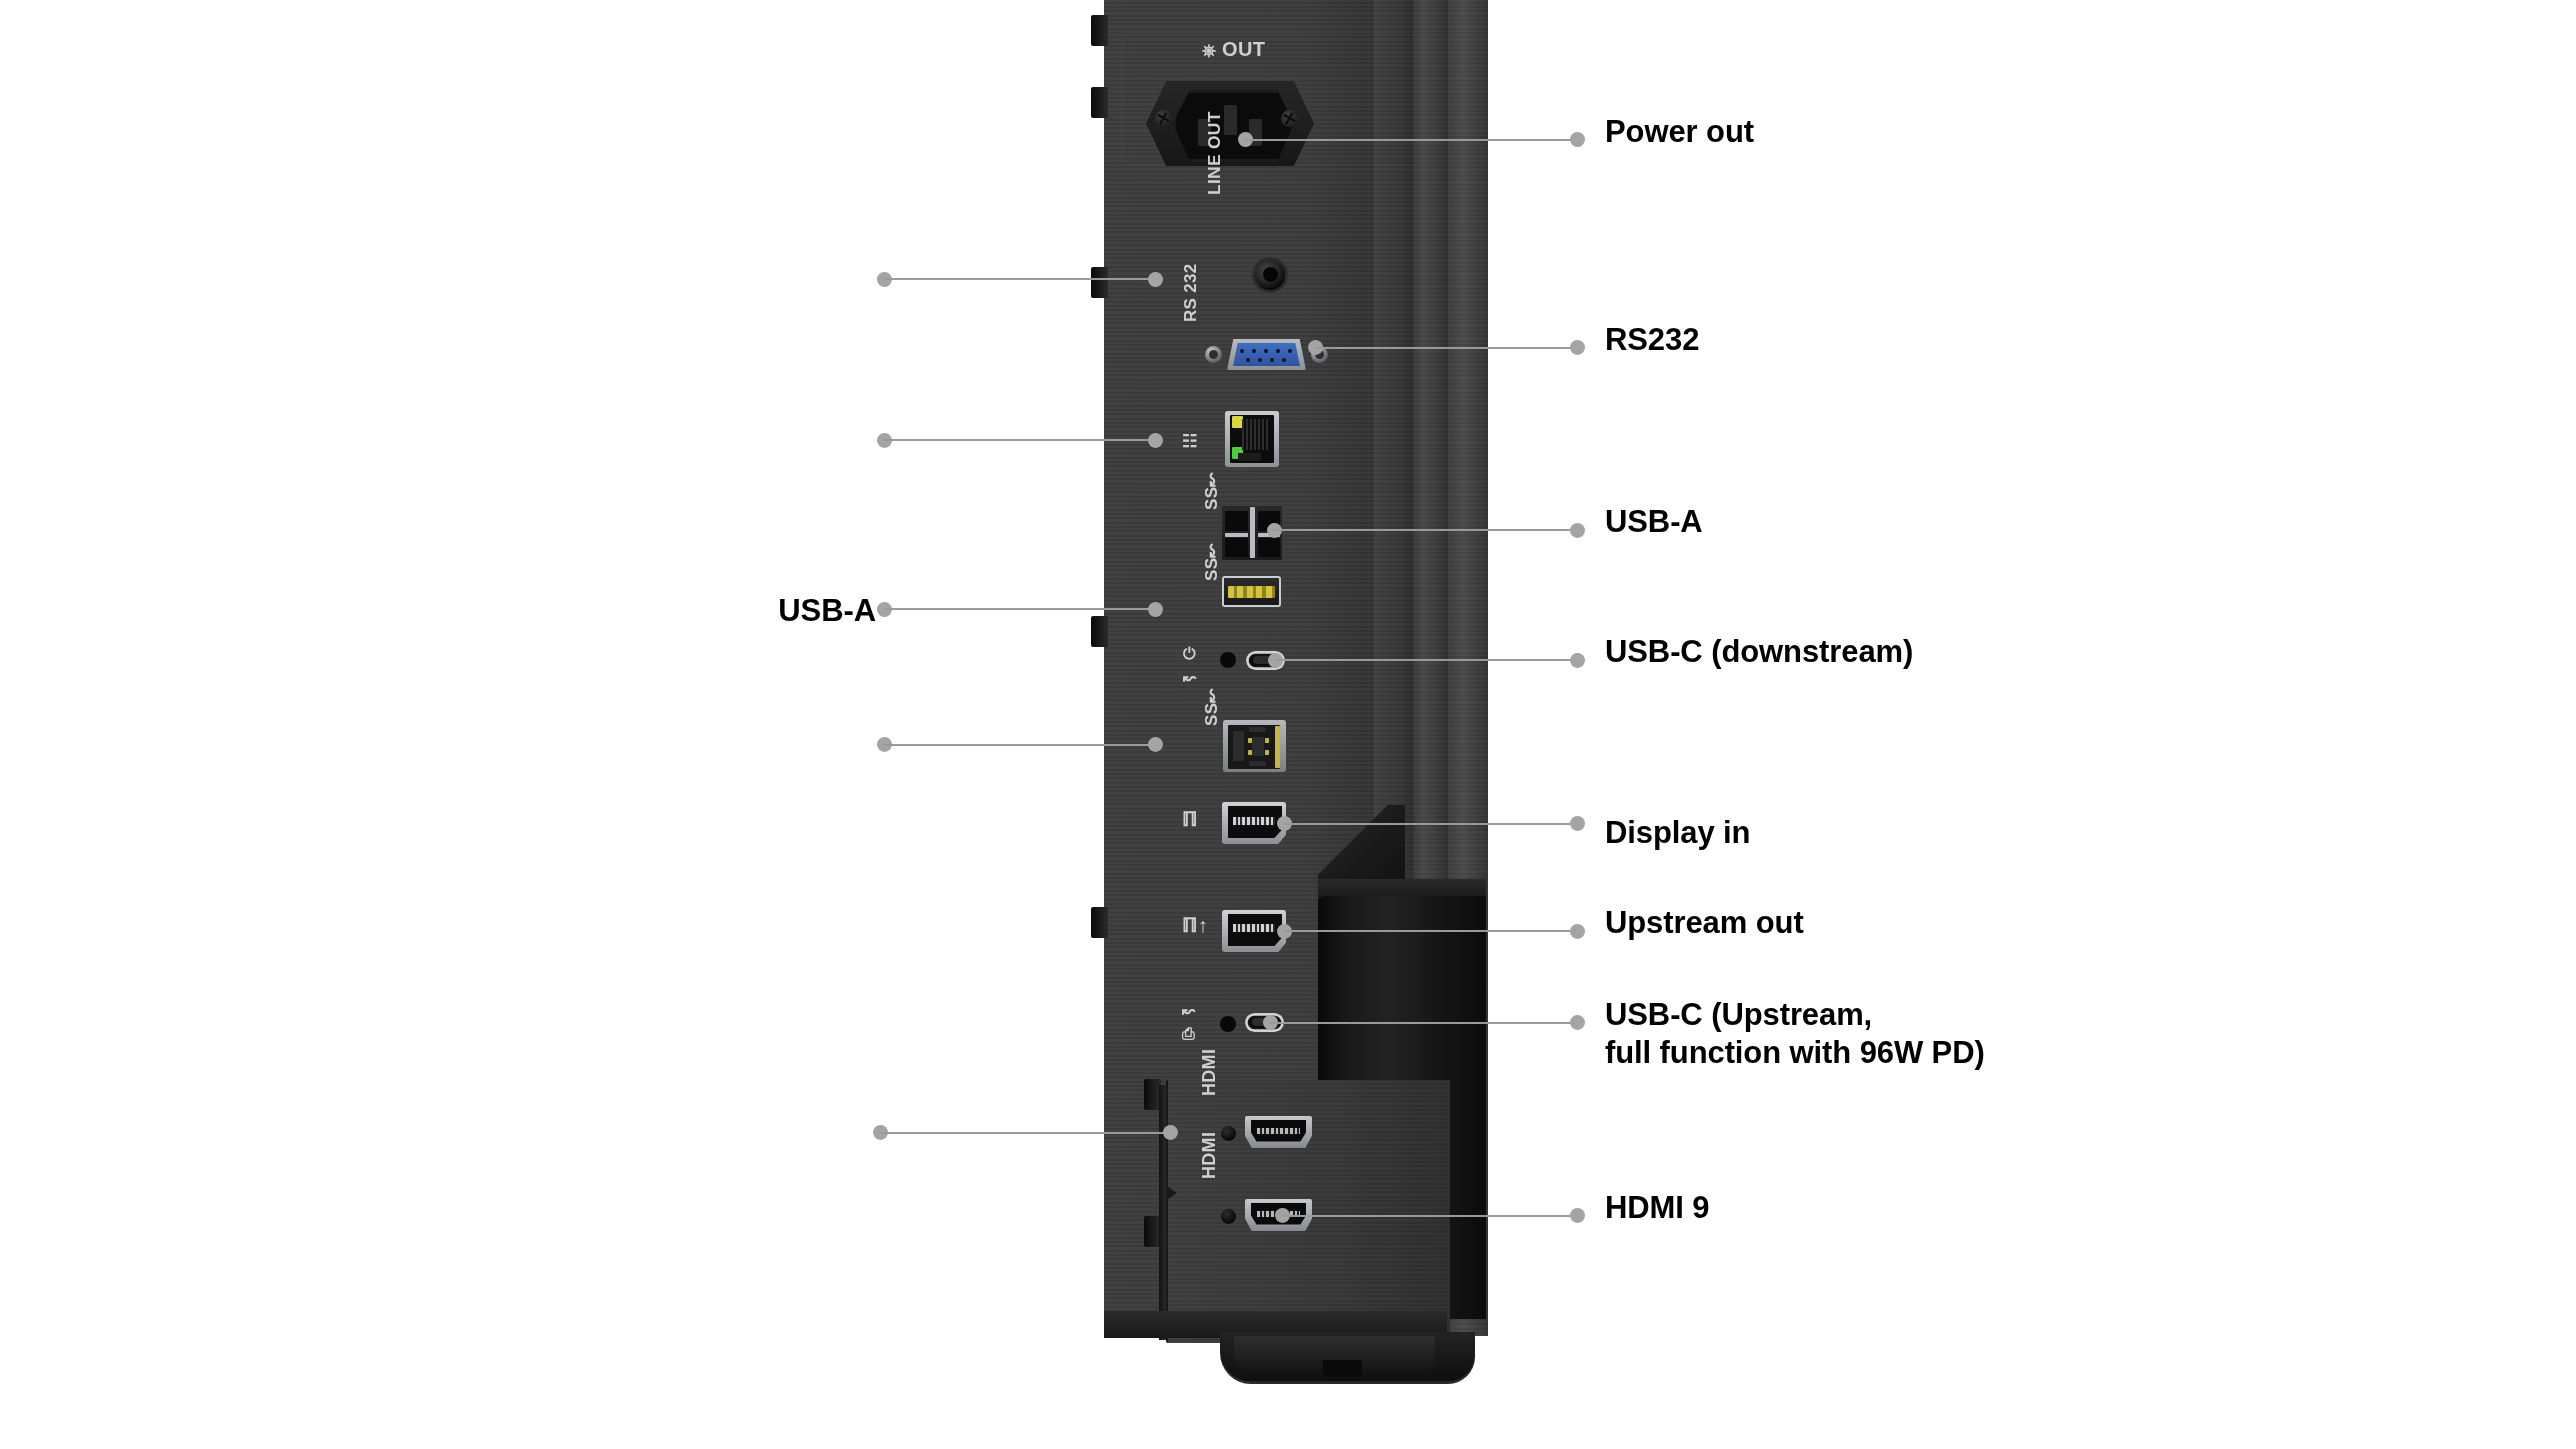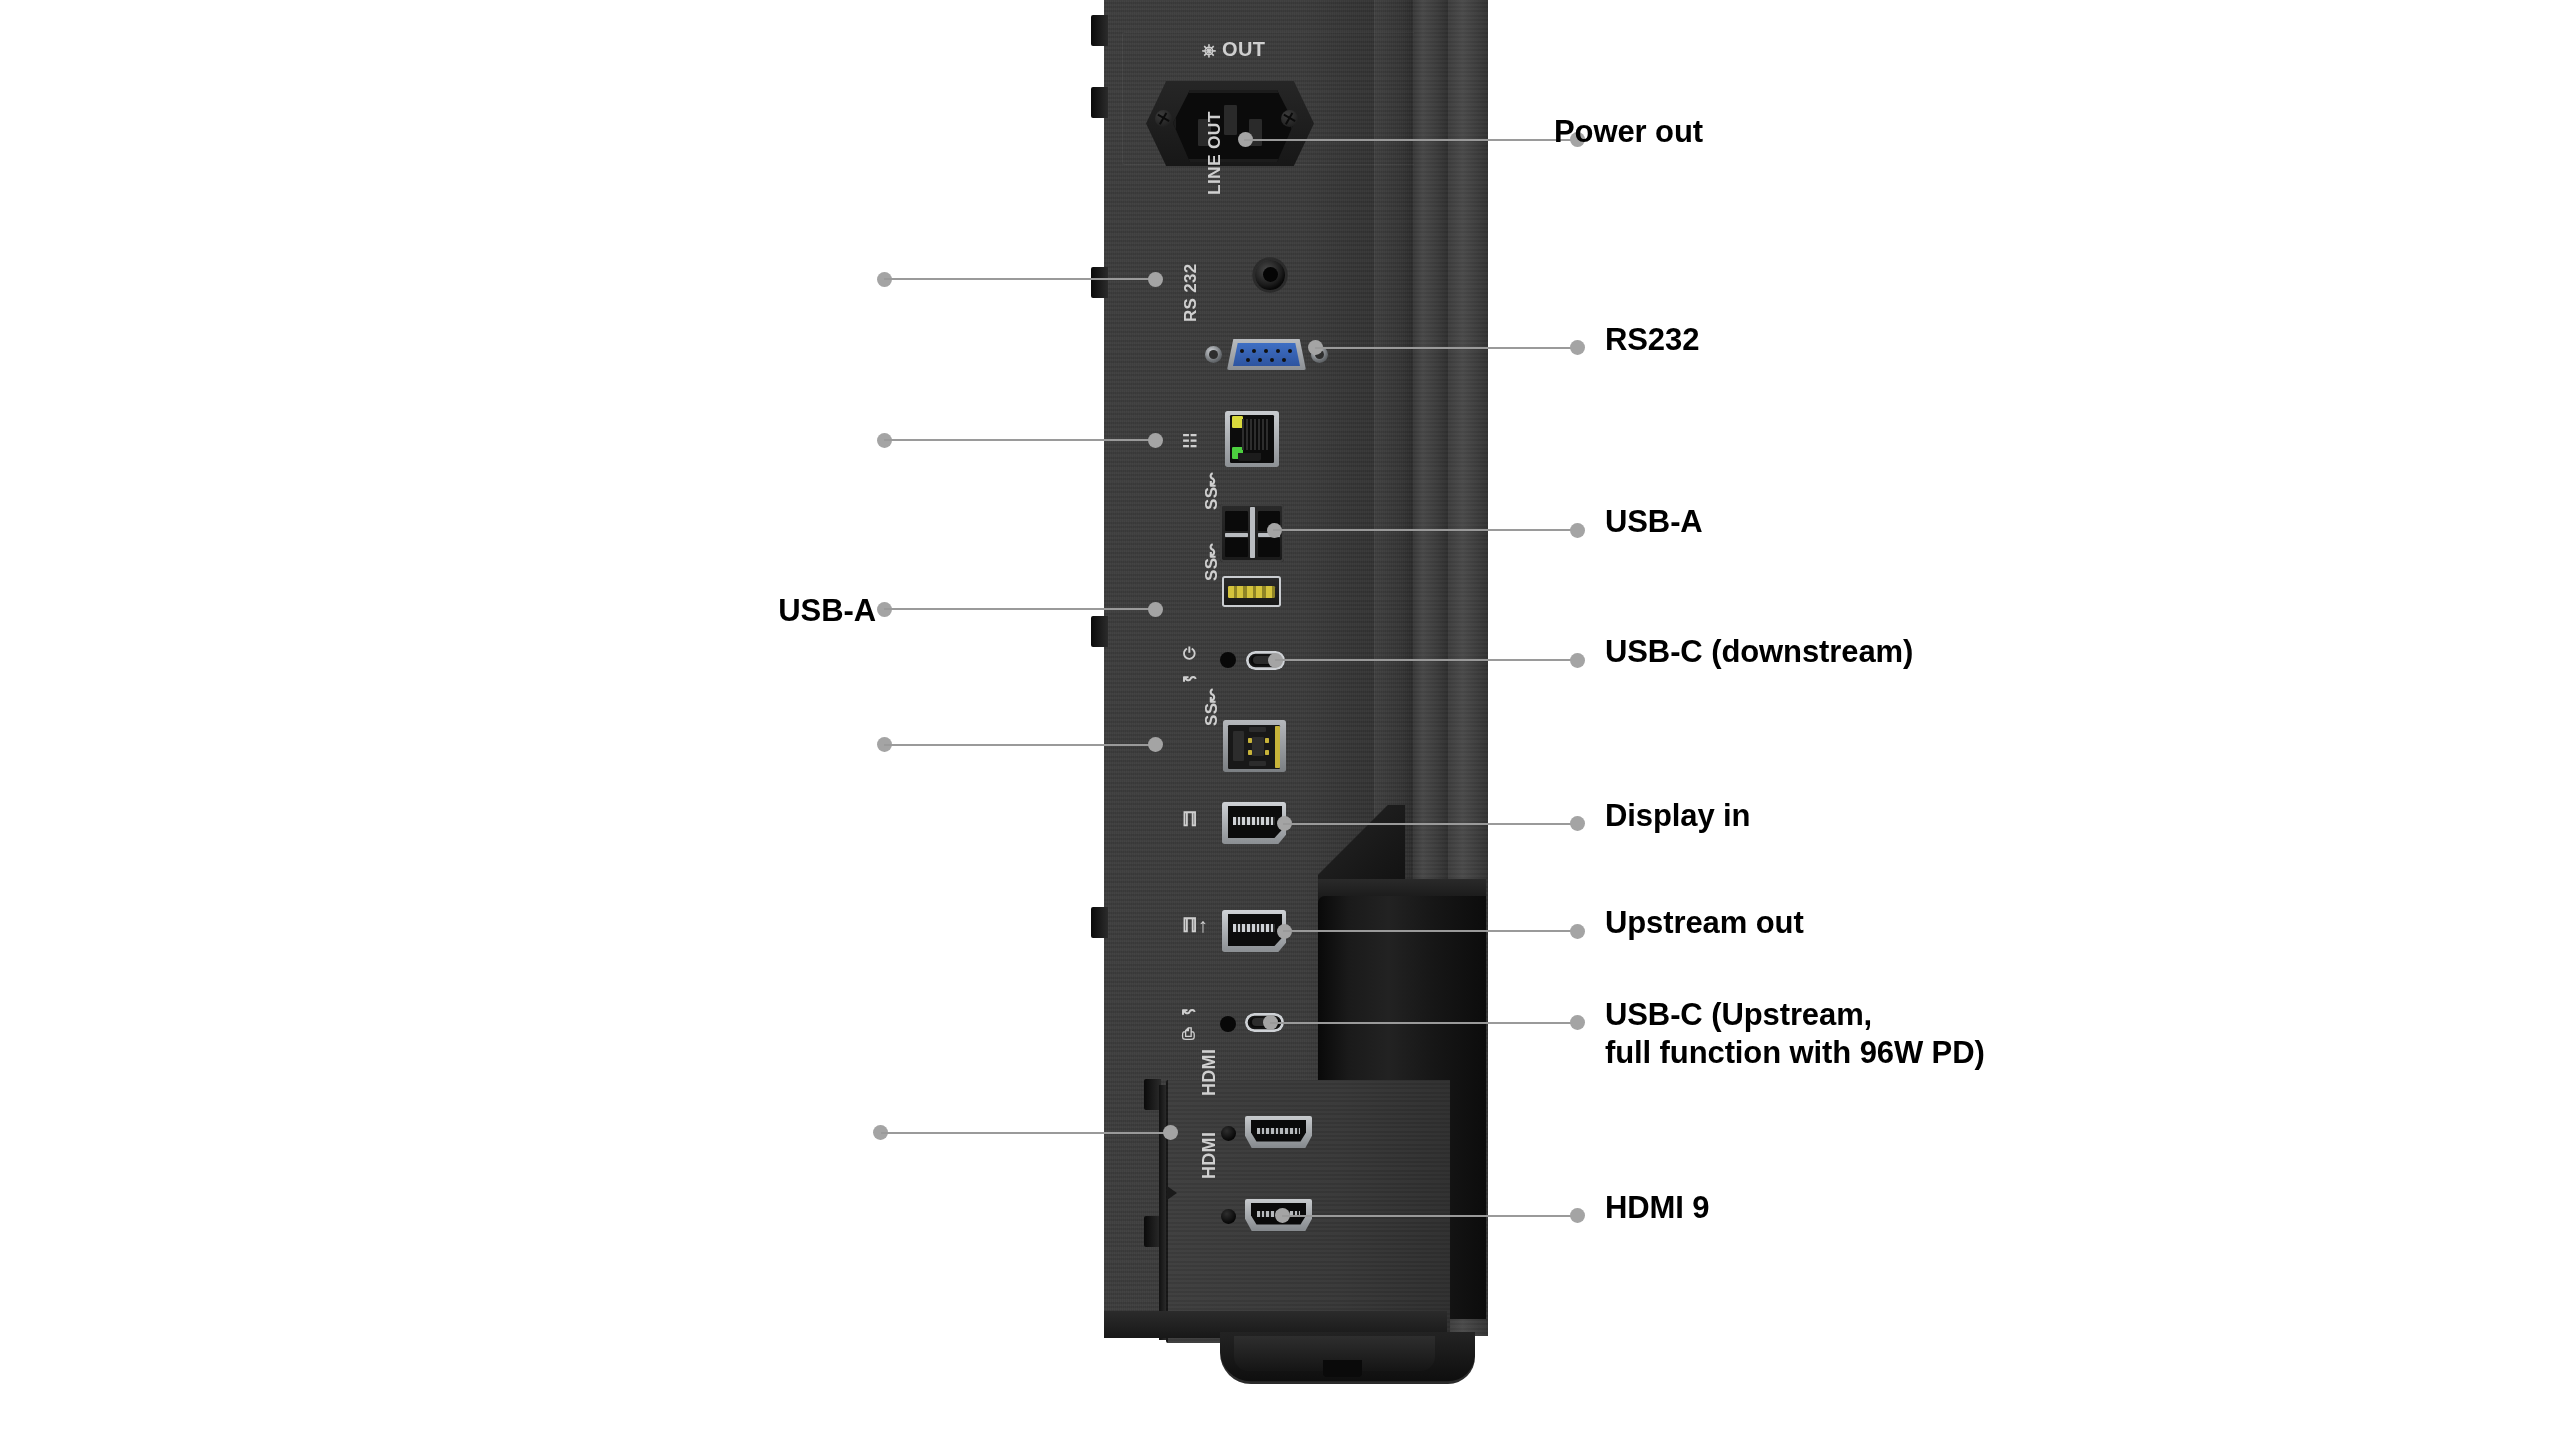--- a/index.html
+++ b/index.html
@@ -448,41 +448,41 @@
   <div class="lead" style="left:884px;top:744px;width:272px"></div>
   <div class="dot" style="left:1148px;top:737px"></div>
 
   <div class="dot" style="left:873px;top:1125px"></div>
   <div class="lead" style="left:881px;top:1132px;width:290px"></div>
   <div class="dot" style="left:1163px;top:1125px"></div>
 
   <div class="dot" style="left:1238px;top:132px"></div>
   <div class="lead" style="left:1244px;top:139px;width:333px"></div>
   <div class="dot" style="left:1570px;top:132px"></div>
-  <div class="clabel" style="left:1554px;top:113px">Power out</div>
+  <div class="clabel" style="left:1605px;top:113px">Power out</div>
 
   <div class="dot" style="left:1308px;top:340px"></div>
   <div class="lead" style="left:1315px;top:347px;width:263px"></div>
   <div class="dot" style="left:1570px;top:340px"></div>
   <div class="clabel" style="left:1605px;top:321px">RS232</div>
 
   <div class="dot" style="left:1267px;top:523px"></div>
   <div class="lead" style="left:1273px;top:529px;width:305px"></div>
   <div class="dot" style="left:1570px;top:523px"></div>
   <div class="clabel" style="left:1605px;top:503px">USB-A</div>
 
   <div class="dot" style="left:1268px;top:653px"></div>
   <div class="lead" style="left:1275px;top:659px;width:303px"></div>
   <div class="dot" style="left:1570px;top:653px"></div>
   <div class="clabel" style="left:1605px;top:633px">USB-C (downstream)</div>
 
   <div class="dot" style="left:1277px;top:816px"></div>
   <div class="lead" style="left:1283px;top:823px;width:294px"></div>
   <div class="dot" style="left:1570px;top:816px"></div>
-  <div class="clabel" style="left:1605px;top:797px">Display in</div>
+  <div class="clabel" style="left:1605px;top:814px">Display in</div>
 
   <div class="dot" style="left:1277px;top:924px"></div>
   <div class="lead" style="left:1283px;top:930px;width:294px"></div>
   <div class="dot" style="left:1570px;top:924px"></div>
   <div class="clabel" style="left:1605px;top:904px">Upstream out</div>
 
   <div class="dot" style="left:1263px;top:1015px"></div>
   <div class="lead" style="left:1270px;top:1022px;width:308px"></div>
   <div class="dot" style="left:1570px;top:1015px"></div>
   <div class="clabel" style="left:1605px;top:996px">USB-C (Upstream,

